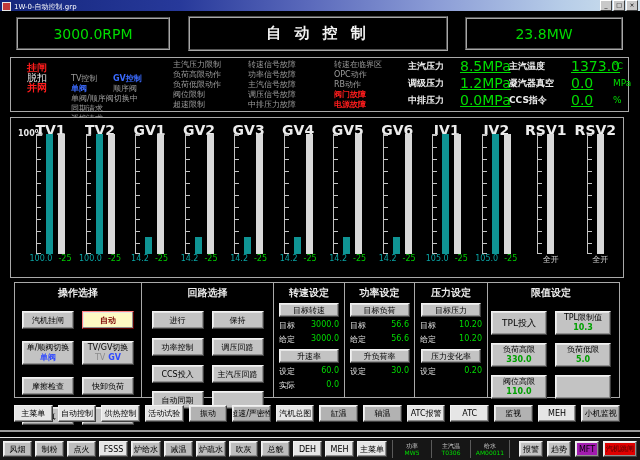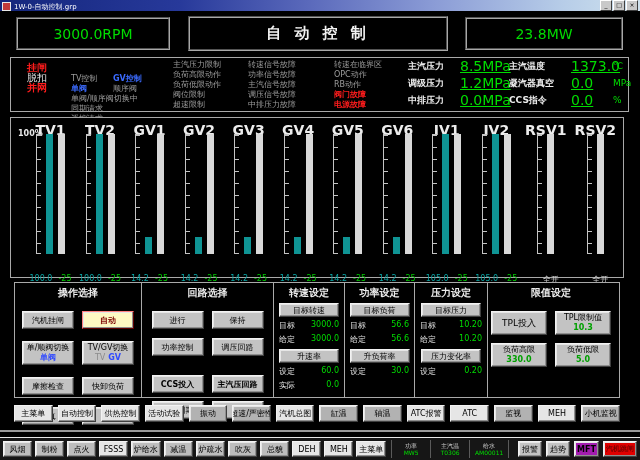--- a/index.html
+++ b/index.html
@@ -55,21 +55,21 @@
   .chan-strip{position:absolute;left:16px;top:2px;right:4px;display:flex;justify-content:space-between;}
   .chan{width:47px;display:flex;flex-direction:column;align-items:center;}
   .chan-label{font-size:14px;color:#ececec;font-weight:bold;height:11px;margin-top:2px;}
   .chan-body{display:flex;height:120px;margin-top:1px;gap:5px;}
   .scale{width:5px;border-left:1px solid #c4c4c4;border-top:1px solid #c4c4c4;border-bottom:1px solid #c4c4c4;
     background:repeating-linear-gradient(to bottom,#c4c4c4 0 1px,transparent 1px 12px);box-sizing:border-box;}
   .slot{width:7px;height:120px;display:flex;align-items:flex-end;}
   .fill{width:100%;}
   .fill.teal{background:#0f9494;}
   .fill.white{background:#d9d9d9;height:100%;}
-  .chan-vals{display:flex;gap:6px;margin-top:20px;font-size:8px;white-space:nowrap;}
+  .chan-vals{display:flex;gap:6px;margin-top:0;font-size:8px;white-space:nowrap;}
   .v-main{color:#0aa5a5;}
   .v-aux{color:#00cc00;}
   .v-open{color:#cfcfcf;margin-left:10px;}
 
   
   .ctrl-box{position:absolute;left:14px;top:282px;width:606px;height:116px;
     border:1px solid #a9a9a9;box-sizing:border-box;display:flex;background:#000;}
   .panel{box-sizing:border-box;border-right:1px solid #a9a9a9;}
   .panel:last-child{border-right:none;}
   .p-op{width:127px;} .p-loop{width:132px;} .p-speed{width:71px;}
@@ -107,21 +107,21 @@
   .tb-btn{height:16px;min-width:29px;padding:0 2px;font-size:8px;}
   .tb-btn[data-variant="bright"]{background:#e6e6e6;}
   .tb-btn[data-variant="normal"]{background:#bdbdbd;}
   .readouts{display:flex;height:18px;margin-left:2px;}
   .readout{width:38px;border-left:1px solid #5a5a5a;display:flex;flex-direction:column;align-items:center;justify-content:center;}
   .readout:last-child{border-right:1px solid #5a5a5a;}
   .readout .r-l{color:#cfcfcf;font-size:6px;line-height:7px;}
   .readout .r-v{color:#00dd00;font-size:6px;line-height:7px;}
   .alarm-group{display:flex;gap:4px;margin-left:6px;}
   .al-btn{height:16px;min-width:24px;padding:0 2px;font-size:8px;}
-  .al-btn.red{background:#a21caf;color:#000;font-weight:bold;}
+  .al-btn.red{background:#a21caf;color:#000;font-weight:normal;}
   .al-btn.darkred{background:#e00000;color:#7a0000;font-weight:bold;font-size:7px;}
 </style>
 </head>
 <body>
 
 <div class="titlebar">
   <div class="app-icon"></div>
   <div class="title-text">1W-0-自动控制.grp</div>
   <div class="win-btns">
     <div class="win-btn">_</div>
@@ -451,21 +451,21 @@
   <div class="panel p-loop">
     <div class="p-title">回路选择</div>
     <div class="row">
       <div class="btn w52">进行</div>
       <div class="btn w52">保持</div>
     </div>
     <div class="row" style="margin-top:9px;">
       <div class="btn w52">功率控制</div>
       <div class="btn w52">调压回路</div>
     </div>
-    <div class="row" style="margin-top:19px;font-weight:bold;">
+    <div class="row" style="margin-top:9px;">
       <div class="btn w52">CCS投入</div>
       <div class="btn w52">主汽压回路</div>
     </div>
     <div class="row" style="margin-top:8px;">
       <div class="btn w52">自动同期</div>
       <div class="btn w52"></div>
     </div>
   </div>
 
   <div class="panel p-speed">
@@ -537,20 +537,27 @@
     </div>
     <div class="row" style="margin-top:8px;">
       <div class="btn w56">
         <span>负荷高限</span>
         <span class="g">330.0</span>
       </div>
       <div class="btn w56">
         <span>负荷低限</span>
         <span class="g">5.0</span>
       </div>
+    </div>
+    <div class="row" style="margin-top:8px;">
+      <div class="btn w56">
+        <span>阀位高限</span>
+        <span class="g">110.0</span>
+      </div>
+      <div class="btn w56"></div>
     </div>
   </div>
 
 </div>
 
 <div class="nav-row">
   <div class="btn nav-btn" data-variant="bright">主菜单</div>
   <div class="btn nav-btn" data-variant="bright">自动控制</div>
   <div class="btn nav-btn" data-variant="bright">供热控制</div>
   <div class="btn nav-btn" data-variant="bright">活动试验</div>

